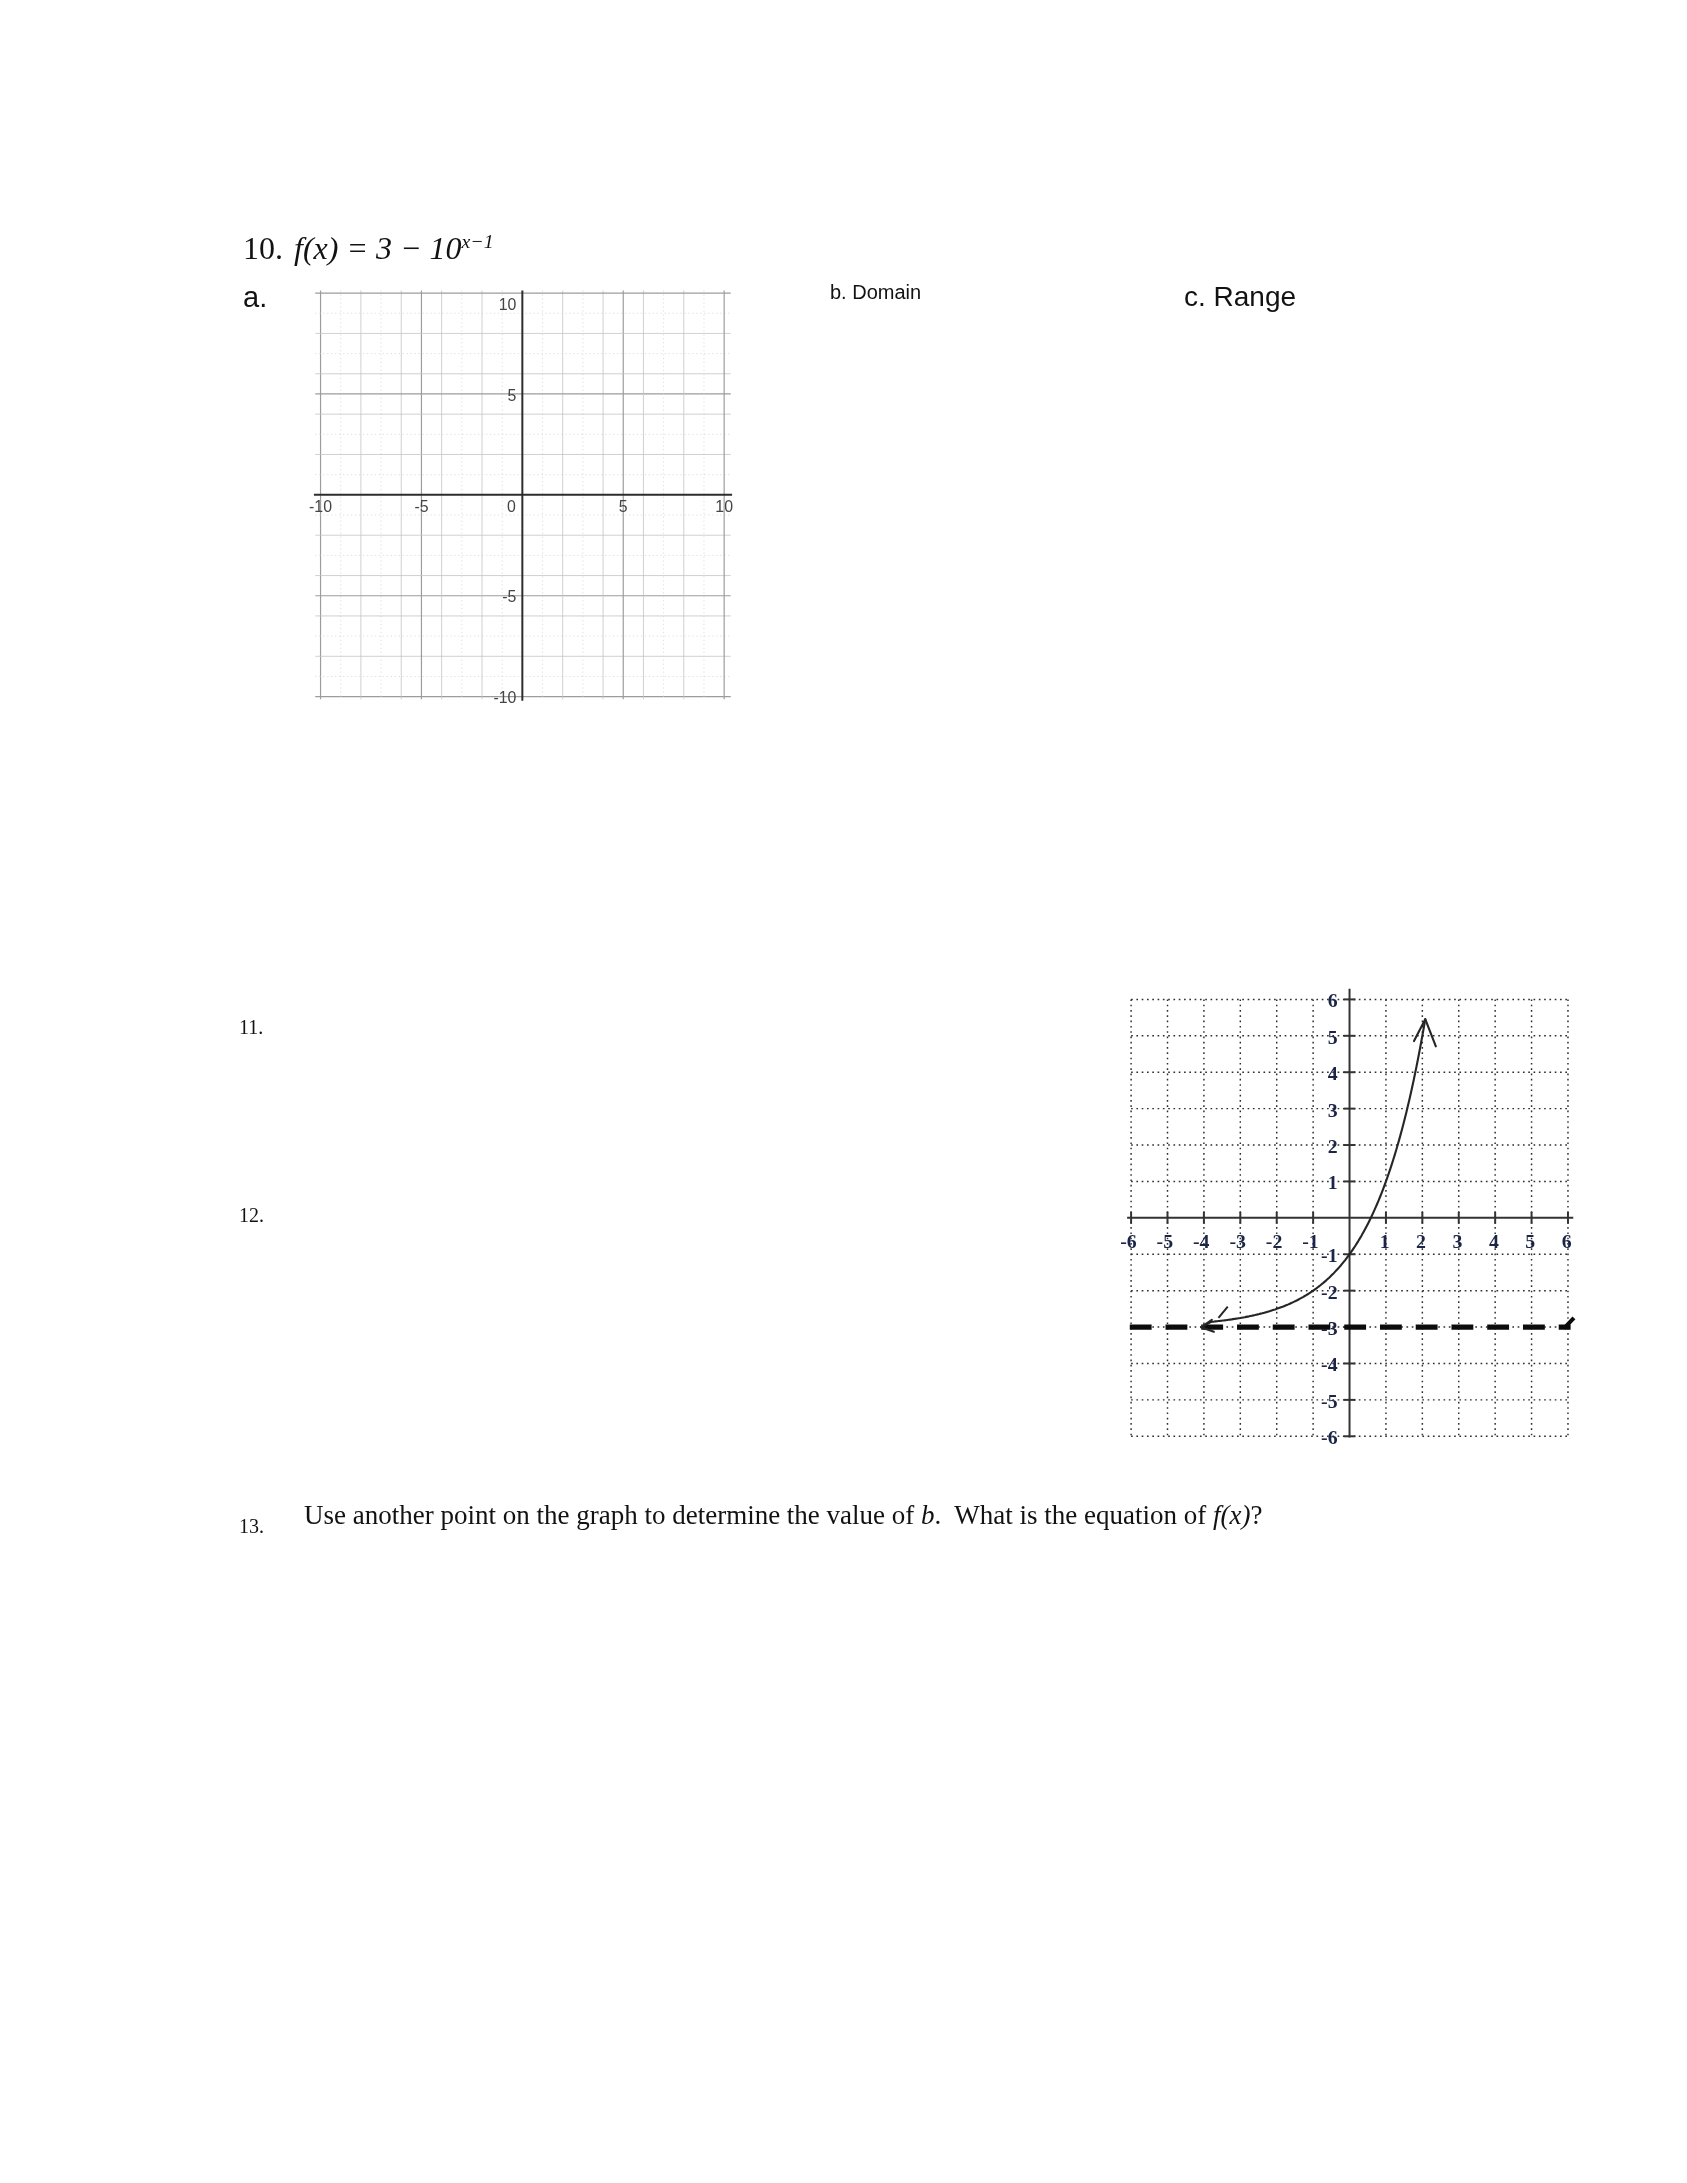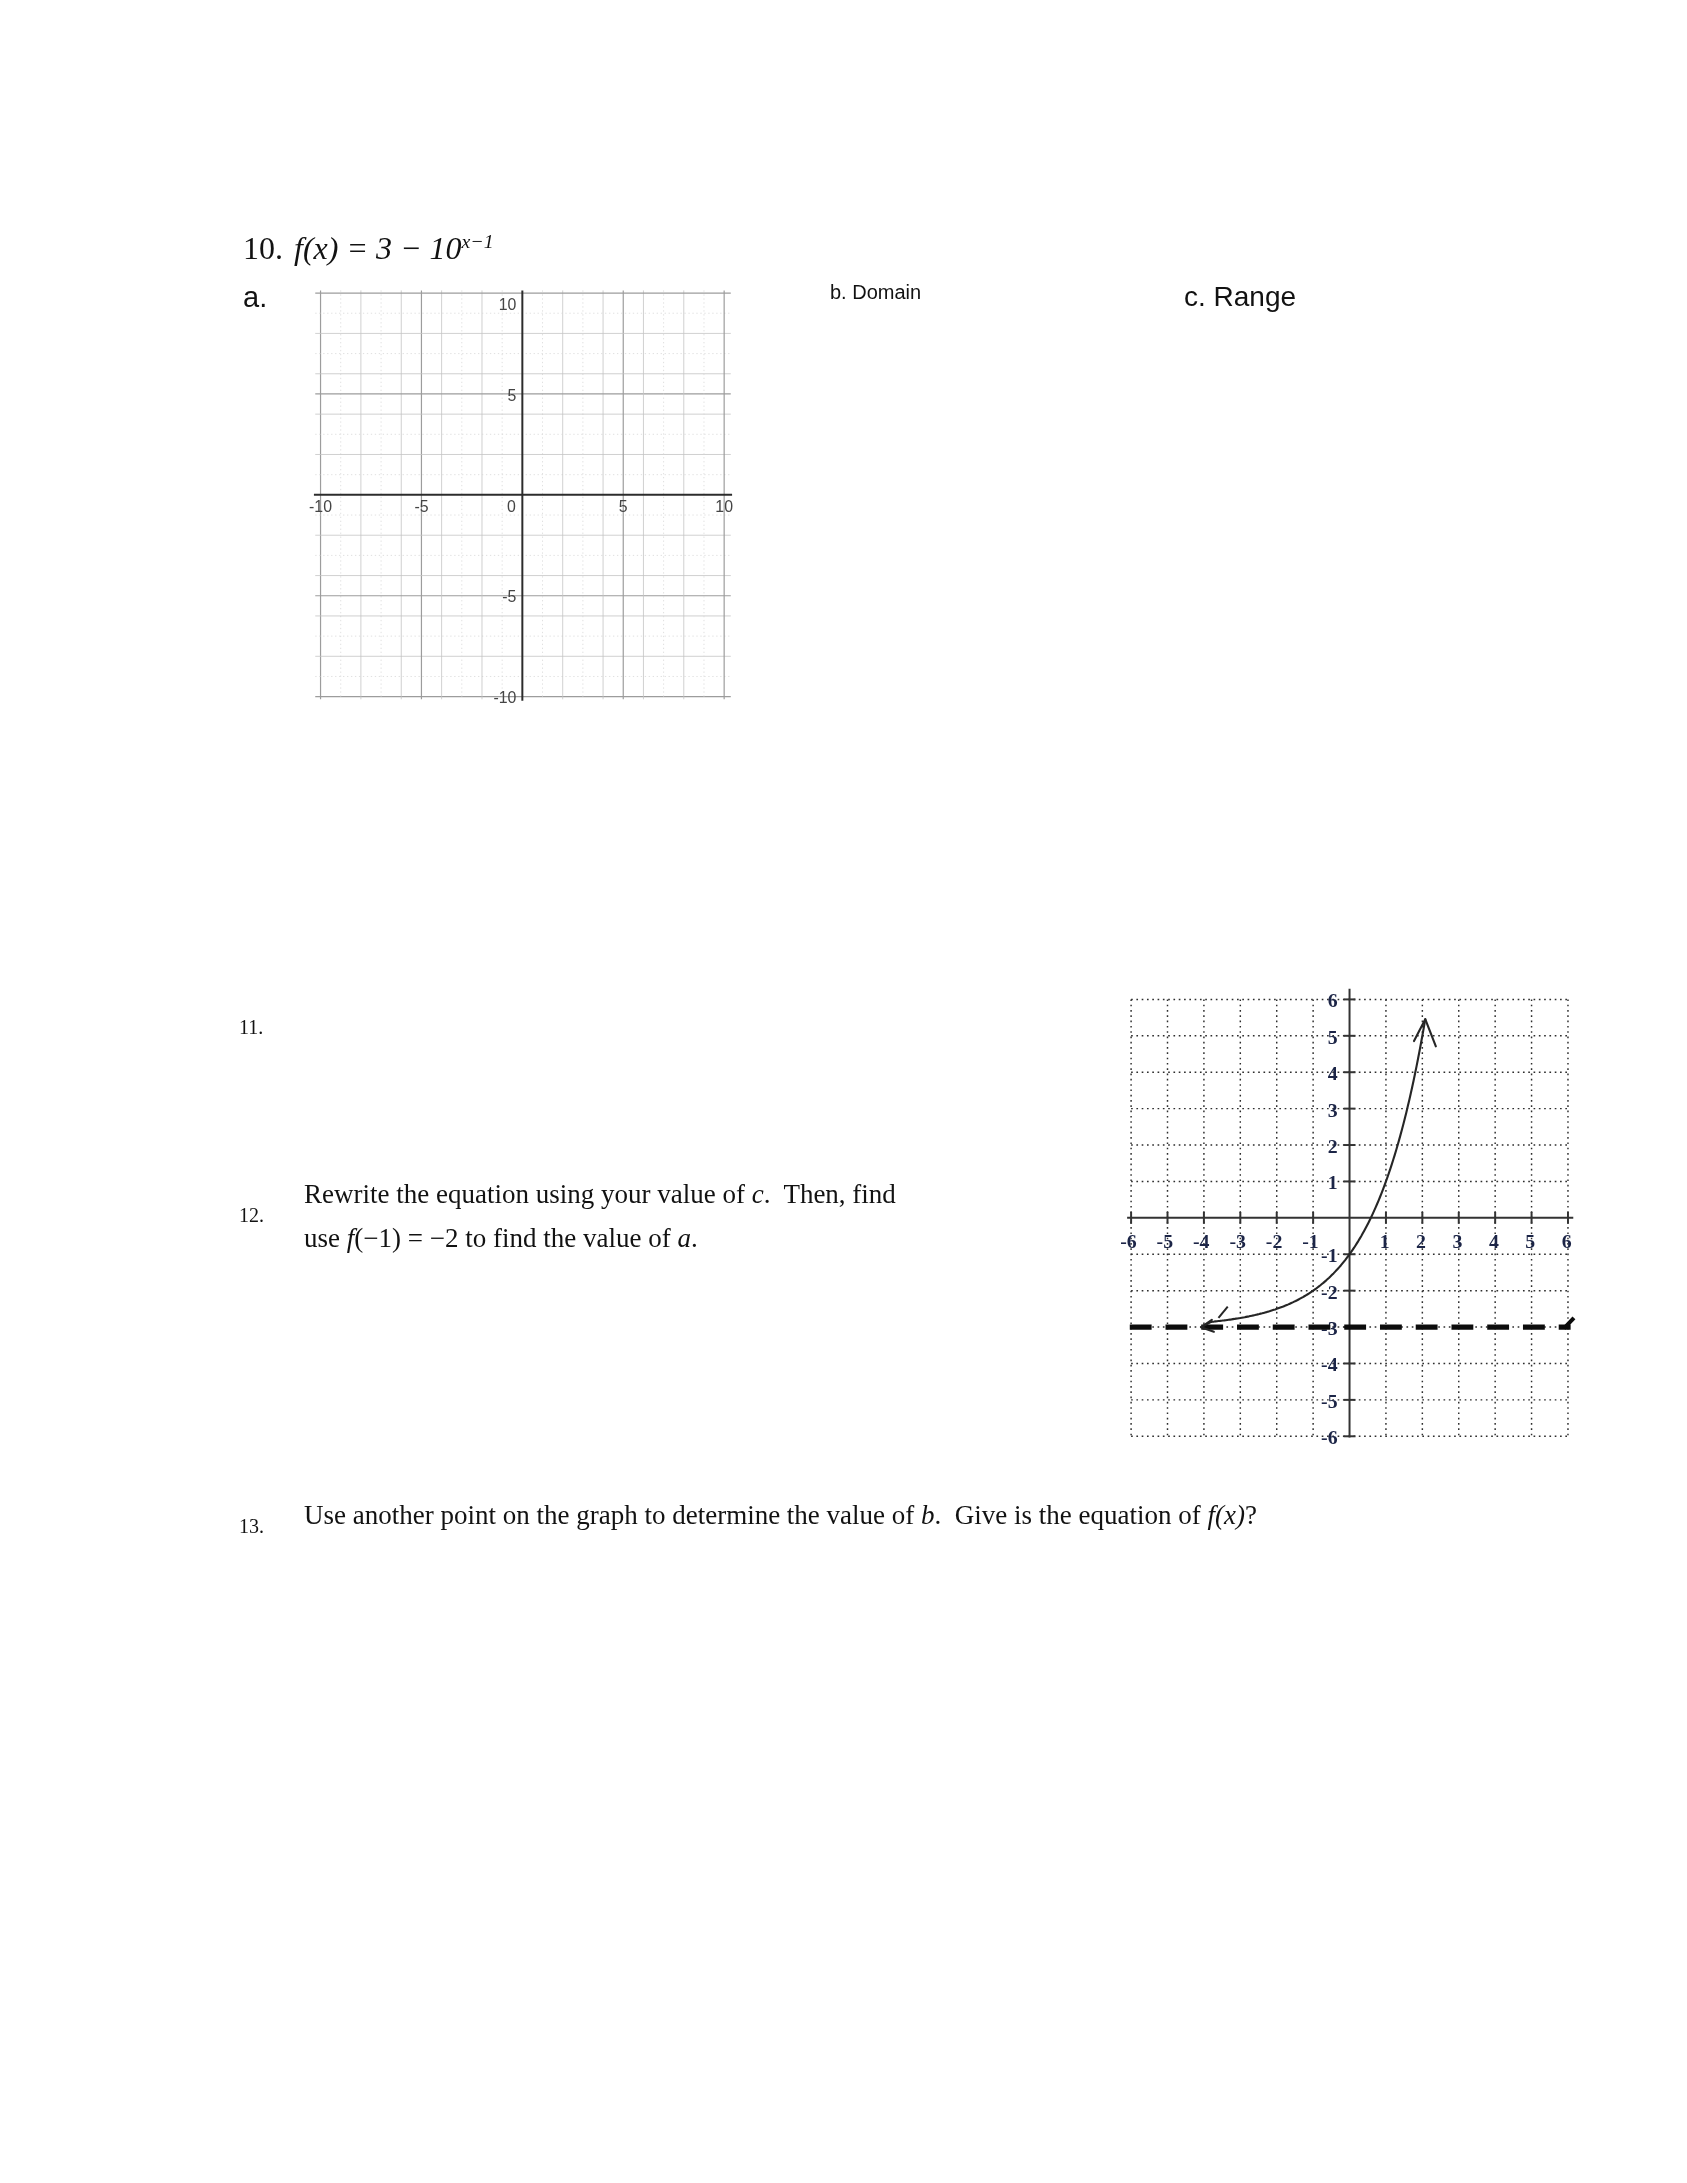--- a/index.html
+++ b/index.html
@@ -79,21 +79,20 @@
       <text x="321" y="41" text-anchor="end" font-size="24" fill="#454545" font-family="&quot;Liberation Sans&quot;,sans-serif">10</text>
       <text x="321" y="177.5" text-anchor="end" font-size="24" fill="#454545" font-family="&quot;Liberation Sans&quot;,sans-serif">5</text>
       <text x="321" y="482.5" text-anchor="end" font-size="24" fill="#454545" font-family="&quot;Liberation Sans&quot;,sans-serif">-5</text>
       <text x="321" y="635" text-anchor="end" font-size="24" fill="#454545" font-family="&quot;Liberation Sans&quot;,sans-serif">-10</text>
     </svg>
 
 
   <div class="t num" style="left:194px;top:1016px">11.</div>
 
   <div class="t num" style="left:194px;top:1204px">12.</div>
-  <div class="t body" style="left:304px;top:1172px;width:767px"><div><span>Rewrite the equation using your value of </span><i>c</i><span>.  Then, find</span></div><div><span>use </span><i>f</i><span>(−1) = −2</span><span> to find the value of </span><i>a</i><span>.</span></div></div>
 
   <svg style="left:1098px;top:963px" width="513" height="513" viewBox="0 0 775 775">
       <line x1="50" y1="55" x2="50" y2="715" stroke="#2e2e2e" stroke-width="2.2" stroke-dasharray="2.5 5.5"></line>
       <line x1="50" y1="715" x2="710" y2="715" stroke="#2e2e2e" stroke-width="2.2" stroke-dasharray="2.5 5.5"></line>
       <line x1="105" y1="55" x2="105" y2="715" stroke="#2e2e2e" stroke-width="2.2" stroke-dasharray="2.5 5.5"></line>
       <line x1="50" y1="660" x2="710" y2="660" stroke="#2e2e2e" stroke-width="2.2" stroke-dasharray="2.5 5.5"></line>
       <line x1="160" y1="55" x2="160" y2="715" stroke="#2e2e2e" stroke-width="2.2" stroke-dasharray="2.5 5.5"></line>
       <line x1="50" y1="605" x2="710" y2="605" stroke="#2e2e2e" stroke-width="2.2" stroke-dasharray="2.5 5.5"></line>
       <line x1="215" y1="55" x2="215" y2="715" stroke="#2e2e2e" stroke-width="2.2" stroke-dasharray="2.5 5.5"></line>
       <line x1="50" y1="550" x2="710" y2="550" stroke="#2e2e2e" stroke-width="2.2" stroke-dasharray="2.5 5.5"></line>
@@ -166,16 +165,16 @@
       <line x1="48" y1="550" x2="714" y2="550" stroke="#0c0c0c" stroke-width="8" stroke-dasharray="33 21"></line>
       <line x1="704" y1="552" x2="719" y2="536" stroke="#0c0c0c" stroke-width="6"></line>
       <polyline points="171.0,542.1 173.2,541.9 175.4,541.7 177.6,541.4 179.8,541.2 182.0,540.9 184.2,540.7 186.4,540.4 188.6,540.1 190.8,539.9 193.0,539.6 195.2,539.3 197.4,539.0 199.6,538.7 201.8,538.4 204.0,538.0 206.2,537.7 208.4,537.3 210.6,537.0 212.8,536.6 215.0,536.3 217.2,535.9 219.4,535.5 221.6,535.1 223.8,534.6 226.0,534.2 228.2,533.8 230.4,533.3 232.6,532.8 234.8,532.4 237.0,531.9 239.2,531.3 241.4,530.8 243.6,530.3 245.8,529.7 248.0,529.2 250.2,528.6 252.4,528.0 254.6,527.4 256.8,526.7 259.0,526.1 261.2,525.4 263.4,524.7 265.6,524.0 267.8,523.3 270.0,522.5 272.2,521.7 274.4,520.9 276.6,520.1 278.8,519.3 281.0,518.4 283.2,517.5 285.4,516.6 287.6,515.7 289.8,514.7 292.0,513.7 294.2,512.7 296.4,511.6 298.6,510.6 300.8,509.5 303.0,508.3 305.2,507.1 307.4,505.9 309.6,504.7 311.8,503.4 314.0,502.1 316.2,500.8 318.4,499.4 320.6,498.0 322.8,496.5 325.0,495.0 327.2,493.5 329.4,491.9 331.6,490.2 333.8,488.5 336.0,486.8 338.2,485.0 340.4,483.2 342.6,481.3 344.8,479.4 347.0,477.4 349.2,475.4 351.4,473.3 353.6,471.1 355.8,468.9 358.0,466.6 360.2,464.3 362.4,461.9 364.6,459.4 366.8,456.9 369.0,454.2 371.2,451.5 373.4,448.8 375.6,445.9 377.8,443.0 380.0,440.0 382.2,436.9 384.4,433.7 386.6,430.5 388.8,427.1 391.0,423.6 393.2,420.1 395.4,416.4 397.6,412.7 399.8,408.8 402.0,404.9 404.2,400.8 406.4,396.6 408.6,392.3 410.8,387.8 413.0,383.3 415.2,378.6 417.4,373.8 419.6,368.8 421.8,363.7 424.0,358.5 426.2,353.1 428.4,347.6 430.6,341.9 432.8,336.0 435.0,330.0 437.2,323.8 439.4,317.5 441.6,310.9 443.8,304.2 446.0,297.3 448.2,290.2 450.4,282.9 452.6,275.4 454.8,267.6 457.0,259.7 459.2,251.5 461.4,243.2 463.6,234.5 465.8,225.7 468.0,216.5 470.2,207.2 472.4,197.5 474.6,187.6 476.8,177.4 479.0,167.0 481.2,156.2 483.4,145.1 485.6,133.7 487.8,122.0 490.0,110.0 492.2,97.6 494.4,84.9" fill="none" stroke="#262626" stroke-width="3.2" stroke-linecap="round" stroke-linejoin="round"></polyline>
       <polyline points="477.4,117.91206215299258 494.4,84.91206215299258 510.4,125.91206215299258" fill="none" stroke="#262626" stroke-width="3.2" stroke-linecap="round" stroke-linejoin="round"></polyline>
       <polyline points="171,542.1026988093954 156,550.1026988093954" fill="none" stroke="#262626" stroke-width="3.2" stroke-linecap="round" stroke-linejoin="round"></polyline>
       <polyline points="172,539.1026988093954 156,550.1026988093954 175,557.1026988093954" fill="none" stroke="#262626" stroke-width="3.2" stroke-linecap="round" stroke-linejoin="round"></polyline>
       <line x1="196" y1="519.1026988093954" x2="182" y2="536.1026988093954" stroke="#262626" stroke-width="3"></line>
     </svg>
 
   <div class="t num" style="left:194px;top:1515px">13.</div>
-  <div class="t body" style="left:304px;top:1493px;width:1191px"><span>Use another point on the graph to determine the value of </span><i>b</i><span>.  Give is the equation of </span><i>f</i><i>(x)</i><span>?</span></div>
+  <div class="t body" style="left:304px;top:1493px;width:1191px"><span>Use another point on the graph to determine the value of </span><i>b</i><span>.  What is the equation of </span><i>f</i><i>(x)</i><span>?</span></div>
 
 </div>
 
 
 </body></html>

